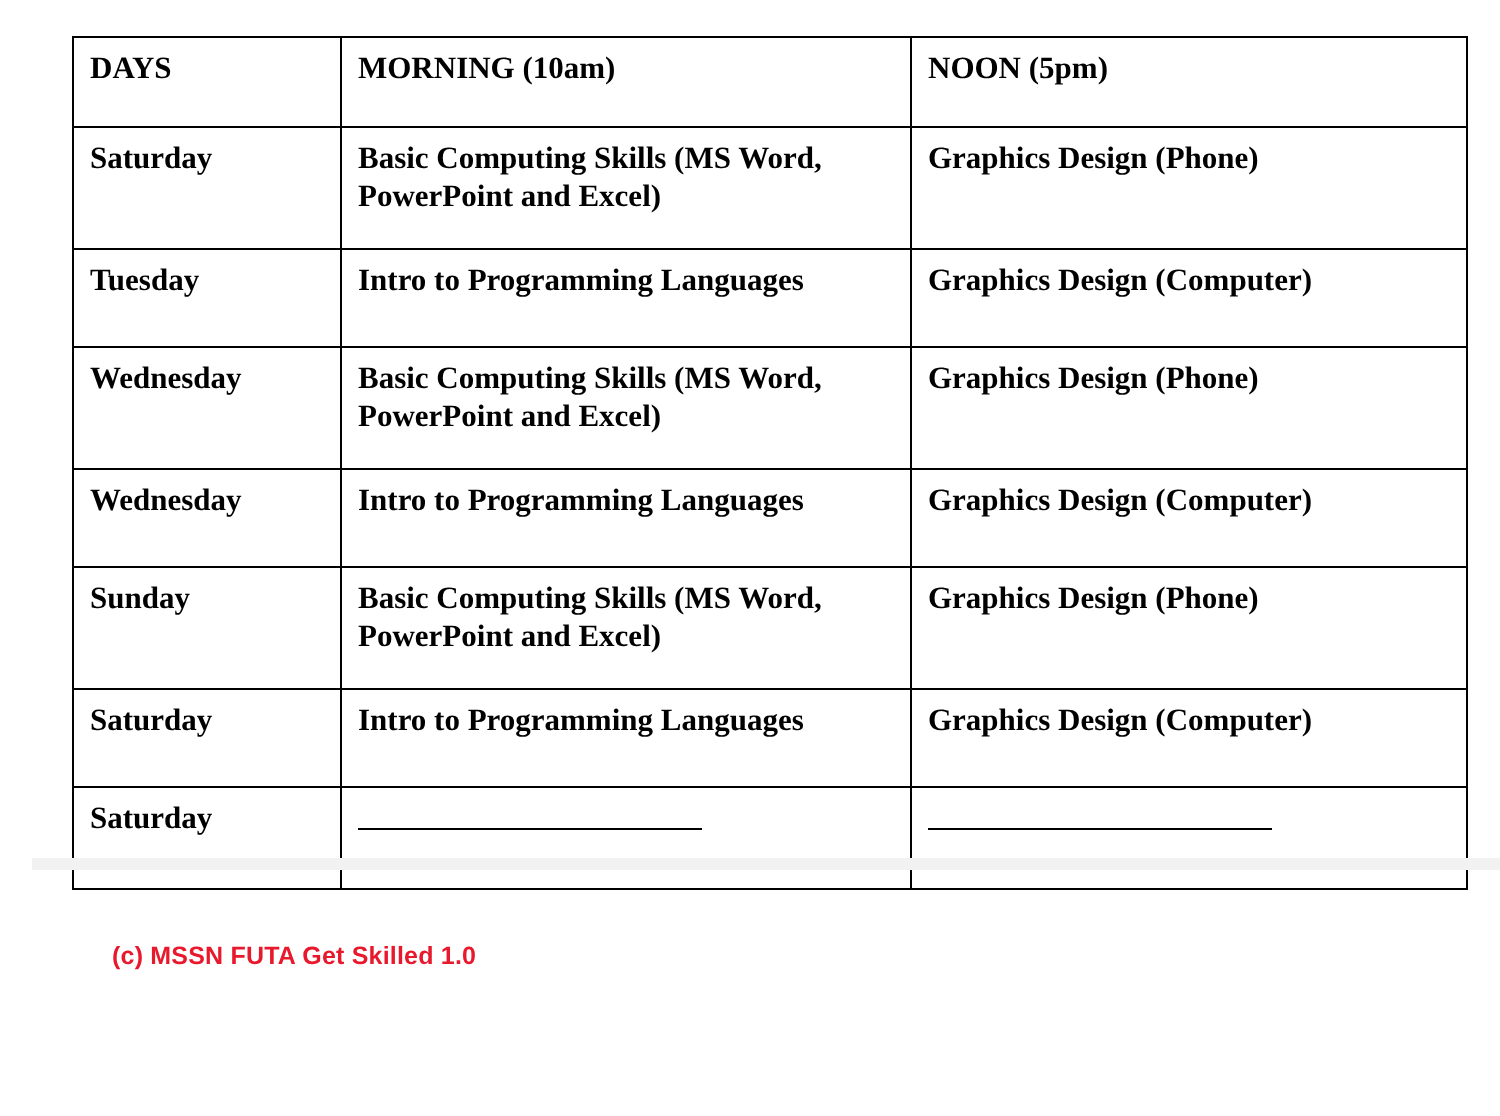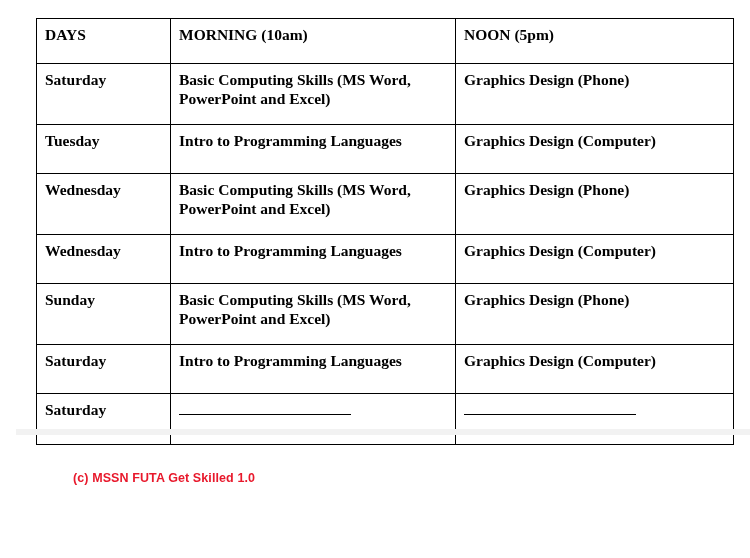--- a/index.html
+++ b/index.html
@@ -63,21 +63,21 @@
   }
   .blank-line {
     display: inline-block;
     width: 172px;
     border-bottom: 1px solid #000000;
     height: 13px;
     vertical-align: baseline;
   }
   .footer {
     margin-top: 26px;
-    margin-left: 37px;
+    margin-left: 20px;
     font-family: "Liberation Sans", sans-serif;
     font-size: 12.5px;
     color: #e8192c;
     letter-spacing: 0.1px;
   }
   .edge-right {
     position: absolute;
     right: 0;
     top: 0;
     width: 6px;

